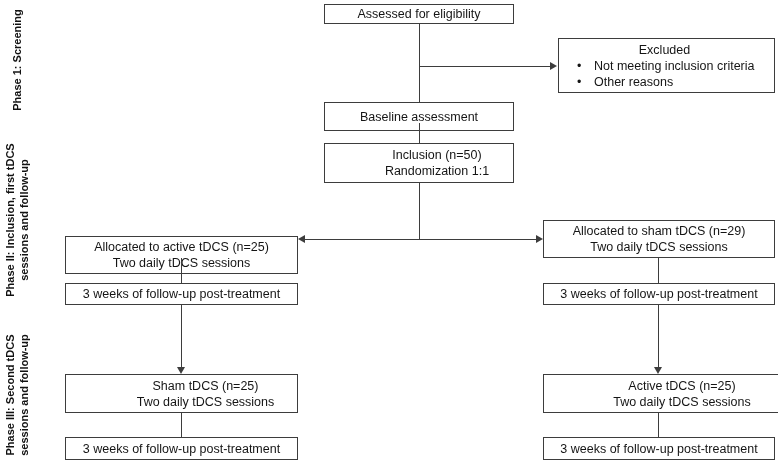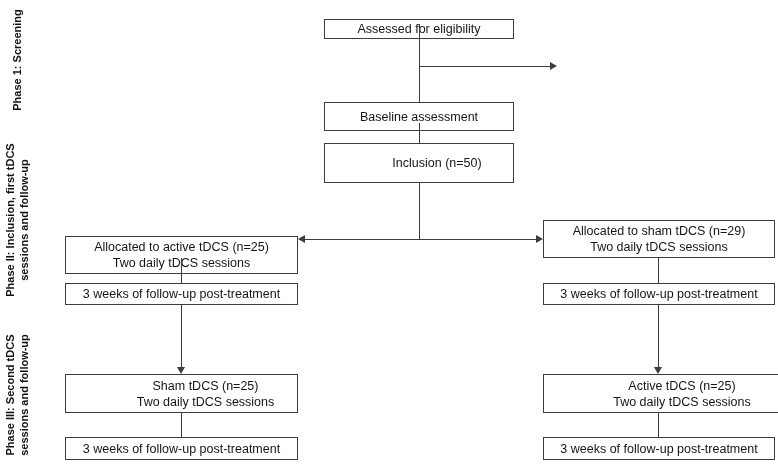--- a/index.html
+++ b/index.html
@@ -40,27 +40,33 @@
   </div>
   <div class="phase" style="left:-77px; top:206px; width:188px; height:28px;">
     <div>Phase II: Inclusion, first tDCS</div>
     <div>sessions and follow-up</div>
   </div>
   <div class="phase" style="left:-53px; top:381px; width:140px; height:28px;">
     <div>Phase III: Second tDCS</div>
     <div>sessions and follow-up</div>
   </div>
 
-  <div class="box" style="left:324px; top:19px; width:190px; height:20px;">Assessed for eligibility</div>
+  <div class="box" style="left:324px; top:4px; width:190px; height:20px;">Assessed for eligibility</div>
 
+  <div class="box excluded" style="left:558px; top:38px; width:217px; height:55px;">
+    <div class="title">Excluded</div>
+    <div class="bullet">Not meeting inclusion criteria</div>
+    <div class="bullet">Other reasons</div>
+  </div>
 
   <div class="box" style="left:324px; top:102px; width:190px; height:29px;">Baseline assessment</div>
 
   <div class="box" style="left:324px; top:143px; width:190px; height:40px;padding-left:36px;">
     <div class="line">Inclusion (n=50)</div>
+    <div class="line">Randomization 1:1</div>
   </div>
 
   <div class="box" style="left:65px; top:236px; width:233px; height:38px;">
     <div class="line">Allocated to active tDCS (n=25)</div>
     <div class="line">Two daily tDCS sessions</div>
   </div>
   <div class="box" style="left:65px; top:283px; width:233px; height:22px;">3 weeks of follow-up post-treatment</div>
   <div class="box" style="left:65px; top:374px; width:233px; height:39px;padding-left:48px;">
     <div class="line">Sham tDCS (n=25)</div>
     <div class="line">Two daily tDCS sessions</div>

